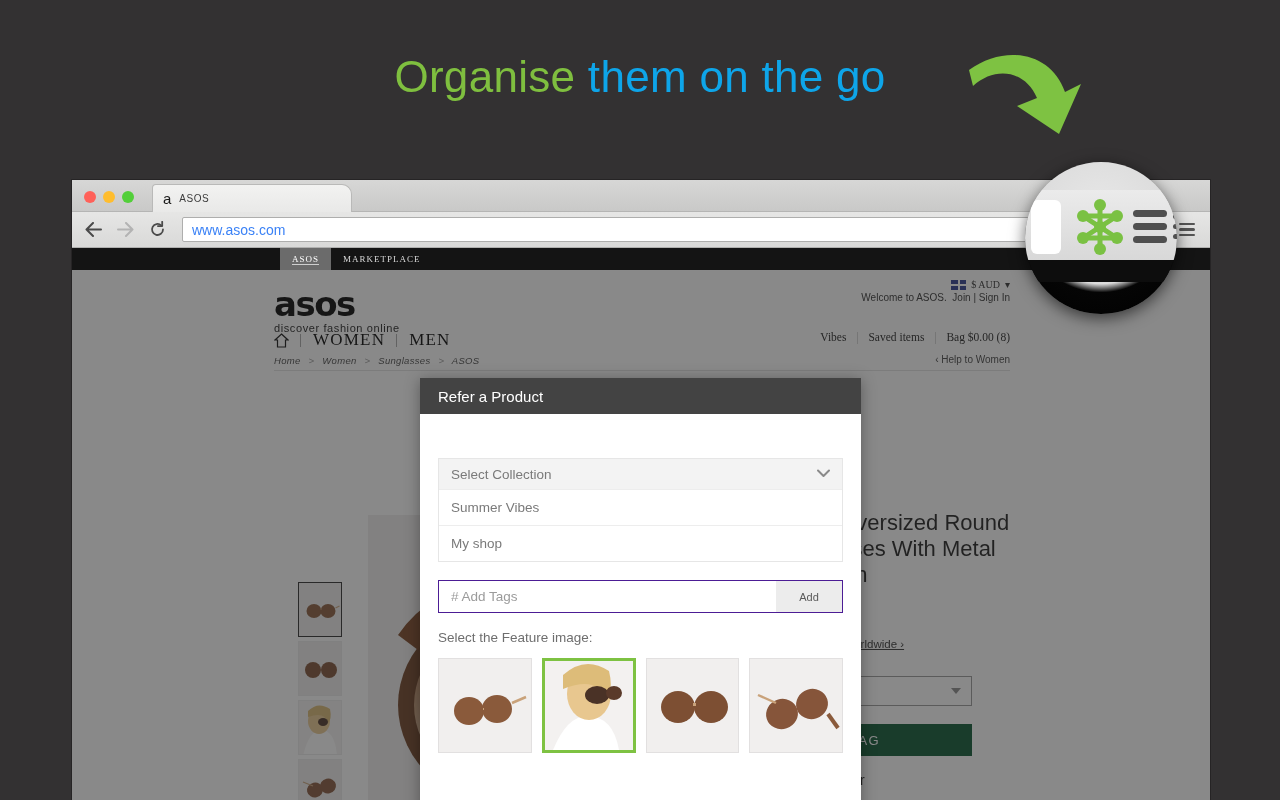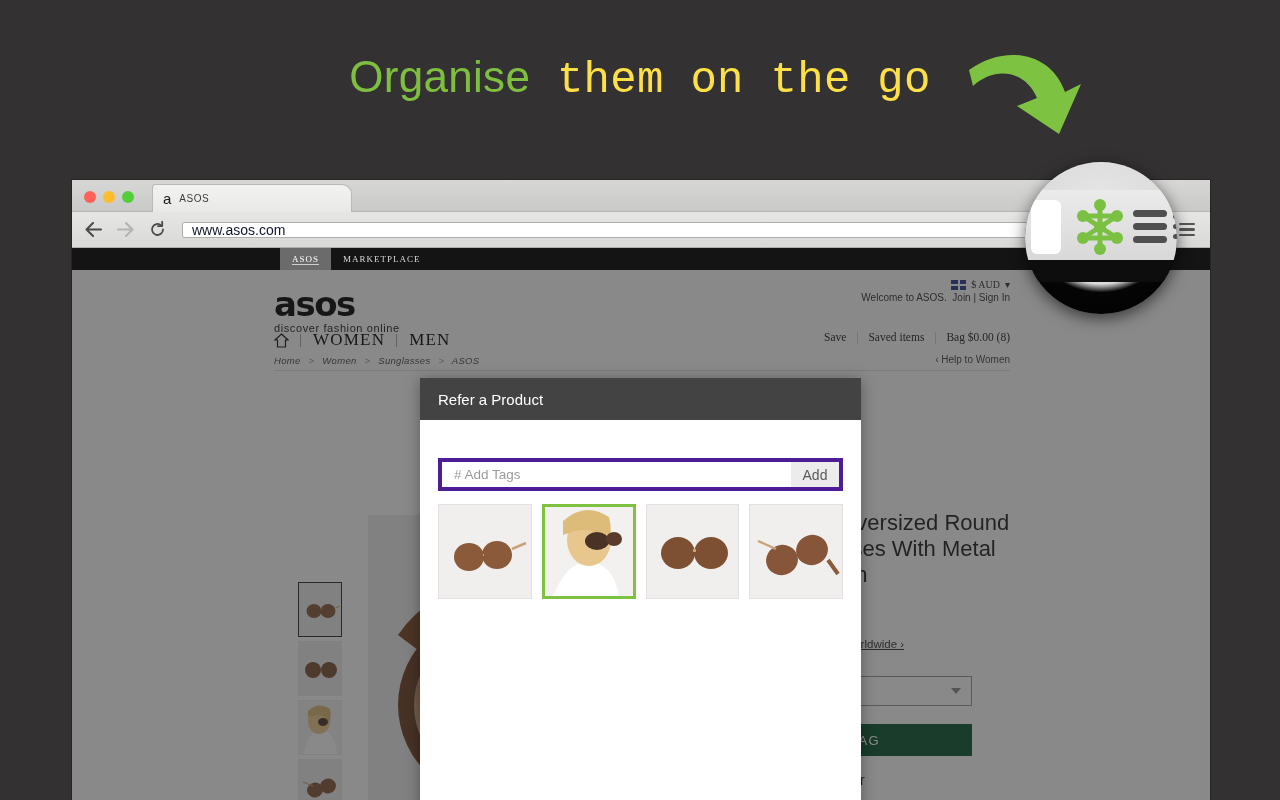--- a/index.html
+++ b/index.html
@@ -14,21 +14,21 @@
 
   
   .headline {
     position: absolute; left: 0; top: 52px; width: 1280px;
     text-align: center;
     font-size: 44px; font-weight: 400; color: #ffffff;
     letter-spacing: 0.3px;
     white-space: nowrap;
   }
   .headline .hl-accent { color: #7fbf3f; text-align: center; }
-  .headline .hl-rest { color: #fde047; font-family: Liberation Mono, monospace; }
+  .headline .hl-rest { color: #0ea5e9; }
 
   .arrow-svg { position: absolute; left: 965px; top: 48px; }
 
   
   .browser {
     position: absolute; left: 72px; top: 180px;
     width: 1138px; height: 620px;
     background: #ffffff;
     overflow: hidden;
     box-shadow: 0 0 0 1px rgba(0,0,0,0.25);
@@ -59,24 +59,24 @@
     height: 36px; background: linear-gradient(#e6e6e5, #d9d9d8);
     border-bottom: 1px solid #b0b0af;
     display: flex; align-items: center; padding: 0 8px; gap: 6px;
   }
   .nav-btn {
     width: 26px; height: 26px; display: flex; align-items: center; justify-content: center;
     color: #4a4a4a;
   }
   .nav-btn.disabled { color: #b0b0b0; }
   .urlbar {
-    flex: 1; height: 16px; margin-left: 6px; margin-right: 4px;
+    flex: 1; height: 25px; margin-left: 6px; margin-right: 4px;
     background: #ffffff; border: 1px solid #aeaead; border-radius: 2px;
     display: flex; align-items: center; padding: 0 9px;
-    font-size: 14px; color: #0f172a;
+    font-size: 14px; color: #3b82f6;
   }
   .hamburger-right { width: 30px; display: flex; flex-direction: column; gap: 3px; align-items: center; }
   .hamburger-right i { display: block; width: 16px; height: 2.5px; background: #555; border-radius: 2px; }
 
   
   .asos-strip { height: 22px; background: #141414; display: flex; align-items: stretch; }
   .asos-strip .spacer { width: 208px; }
   .strip-tab {
     display: flex; align-items: center; padding: 0 12px;
     font-family: "Liberation Serif", serif; font-size: 9px; letter-spacing: 1px; color: #d8d8d8;
@@ -166,47 +166,47 @@
 
   
   .modal {
     position: absolute; left: 348px; top: 108px;
     width: 441px; height: 490px;
     background: #ffffff;
     box-shadow: 0 2px 14px rgba(0,0,0,0.35);
     display: flex; flex-direction: column;
   }
   .modal-header {
-    height: 42px; background: #434343; color: #fff;
+    height: 36px; background: #434343; color: #fff;
     display: flex; align-items: center; padding-left: 18px;
     font-size: 15px;
   }
   .modal-body { flex: 1; padding: 20px 18px 0 18px; }
   .modal-label { font-size: 13.5px; color: #6e6e6e; }
 
   .collection-box { margin-top: 24px; border: 1px solid #e6e6e6; }
   .coll-head {
     height: 30px; background: #f3f3f3; display: flex; align-items: center;
     justify-content: space-between; padding: 0 12px;
     font-size: 13.5px; color: #7a7a7a;
   }
   .chev { font-size: 12px; color: #7a7a7a; }
   .coll-item {
     height: 36px; background: #ffffff; display: flex; align-items: center; padding: 0 12px;
     font-size: 13.5px; color: #7a7a7a; border-top: 1px solid #ededed;
   }
 
-  .tagrow { margin-top: 18px; display: flex; border: 4px solid #4c1d95; height: 33px; }
+  .tagrow { margin-top: 18px; display: flex; border: 1px solid #4c1d95; height: 33px; }
   .tag-input {
     flex: 1; display: flex; align-items: center; padding: 0 12px;
     font-size: 13.5px; color: #9b9b9b; background: #fff;
   }
   .tag-add {
-    width: 48px; background: #ececec; display: flex; align-items: center; justify-content: center;
-    font-size: 14px; color: #5a5a5a;
+    width: 66px; background: #ececec; display: flex; align-items: center; justify-content: center;
+    font-size: 11px; color: #5a5a5a;
   }
 
   .feature-label { margin-top: 17px; font-size: 13.5px; color: #6e6e6e; }
   .thumbs { margin-top: 13px; display: flex; gap: 10px; }
   .fthumb {
     width: 95px; height: 95px; background: #eceaea; position: relative; overflow: hidden;
     border: 1px solid #e2e0e0;
   }
   .fthumb.selected { border: 3px solid #7ec242; }
 
@@ -325,21 +325,21 @@
           <span>$ AUD</span>
           <span>▾</span>
         </div>
         <div class="acct-welcome">
           <span>Welcome to ASOS.</span>
           &nbsp;<span>Join</span>
           <span>|</span>
           <span>Sign In</span>
         </div>
         <div class="acct-tools">
-          <span>Save</span>
+          <span>Vibes</span>
           <span class="t-sep">|</span>
           <span>Saved items</span>
           <span class="t-sep">|</span>
           <span>Bag  $0.00 (8)</span>
         </div>
         <div class="back-to">‹  Help to Women</div>
         <div class="hr-thin"></div>
 
         <div class="thumb-rail">
           <div class="rail-thumb active">
@@ -413,30 +413,47 @@
 
       <div class="dimmer"></div>
 
       <div class="modal">
         <div class="modal-header">
           <span>Refer a Product</span>
         </div>
 
         <div class="modal-body">
 
+          <div class="collection-box">
+            <div class="coll-head">
+              <span>Select Collection</span>
+              <span class="chev">
+                <svg width="13" height="9" viewBox="0 0 13 9">
+                    <path d="M1 1.5 L6.5 7 L12 1.5" stroke="#8a8a8a" stroke-width="2" fill="none" stroke-linecap="round" stroke-linejoin="round"></path>
+                  </svg>
+              </span>
+            </div>
+            <div class="coll-item">
+              <span>Summer Vibes</span>
+            </div>
+            <div class="coll-item">
+              <span>My shop</span>
+            </div>
+          </div>
 
           <div class="tagrow">
             <div class="tag-input">
               <span># Add Tags</span>
             </div>
             <div class="tag-add">
               <span>Add</span>
             </div>
           </div>
 
+          <div class="feature-label">Select the Feature image:</div>
 
           <div class="thumbs">
             <div class="fthumb">
               <svg width="95" height="95" viewBox="0 0 95 95">
                   <rect width="95" height="95" fill="#f1efee"></rect>
                   <ellipse cx="30" cy="52" rx="15" ry="14" fill="#8a5a3b"></ellipse>
                   <ellipse cx="58" cy="50" rx="15" ry="14" fill="#8a5a3b"></ellipse>
                   <path d="M45 50 h-1" stroke="#c9a27a" stroke-width="2"></path>
                   <path d="M73 44 l14 -6" stroke="#c9a27a" stroke-width="2.5"></path>
                 </svg>

